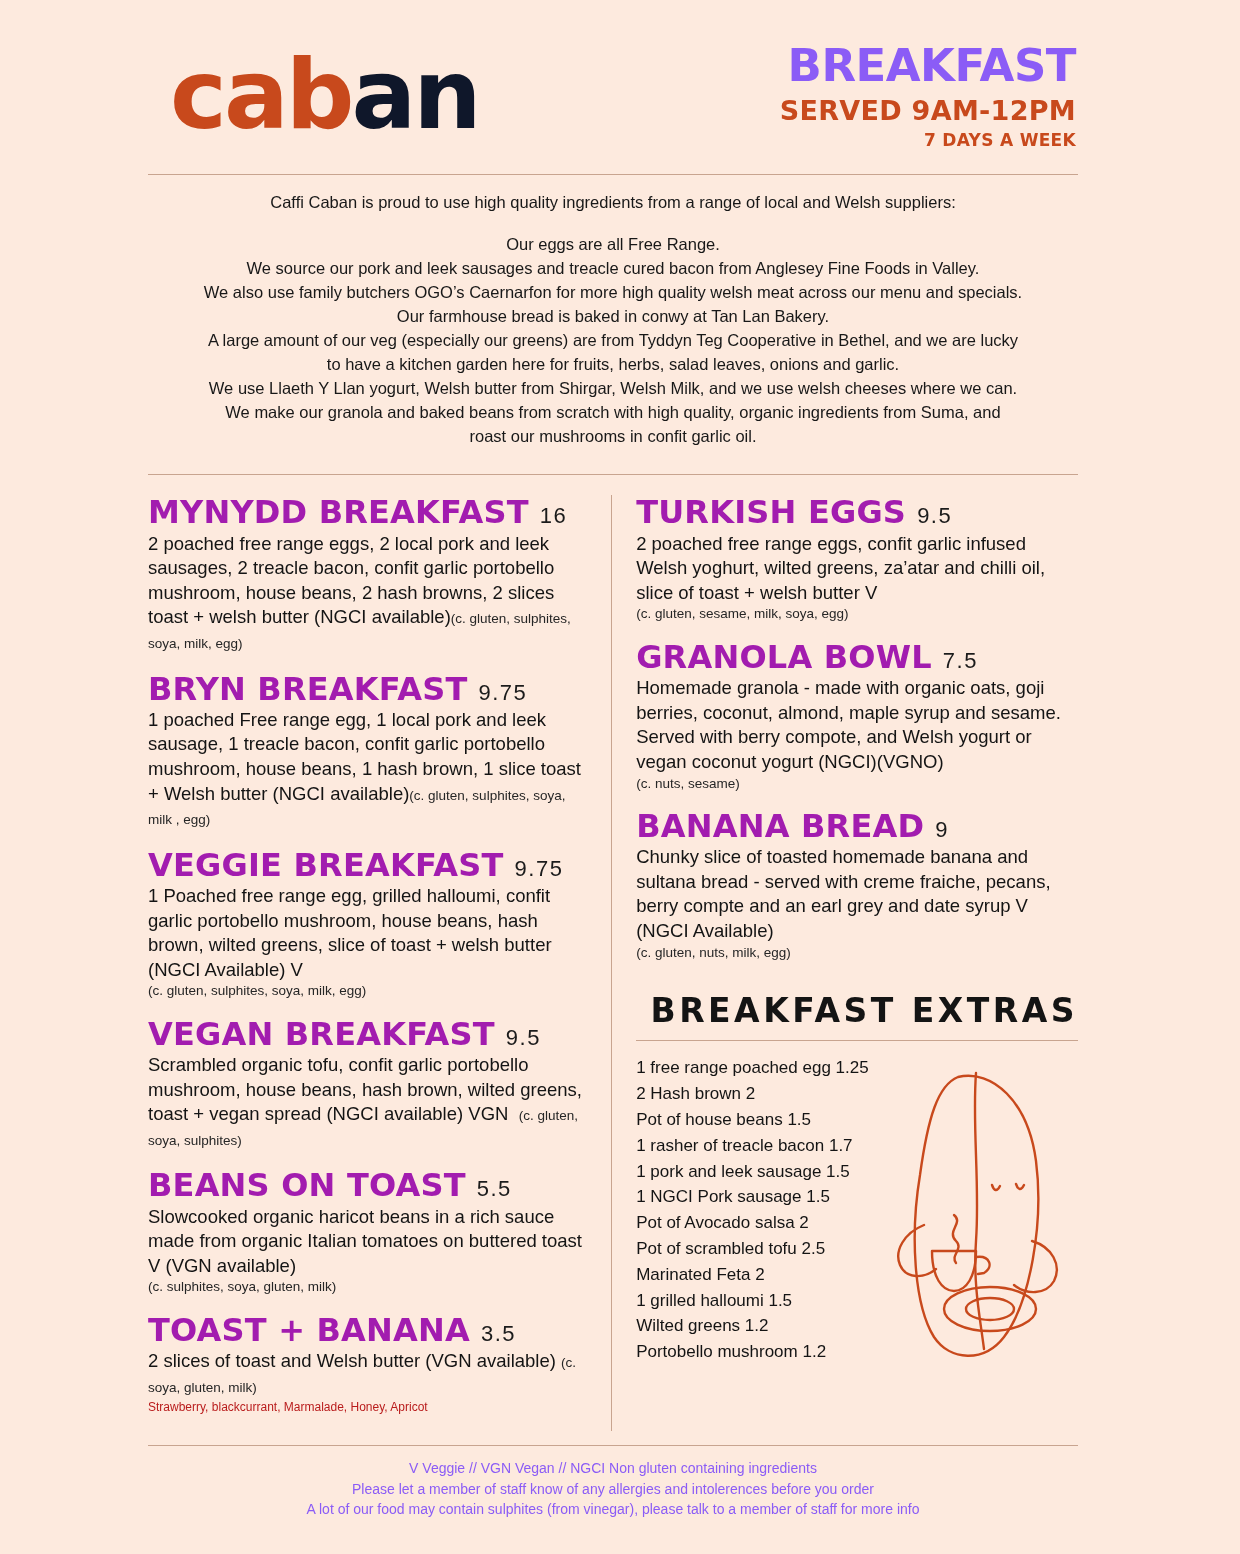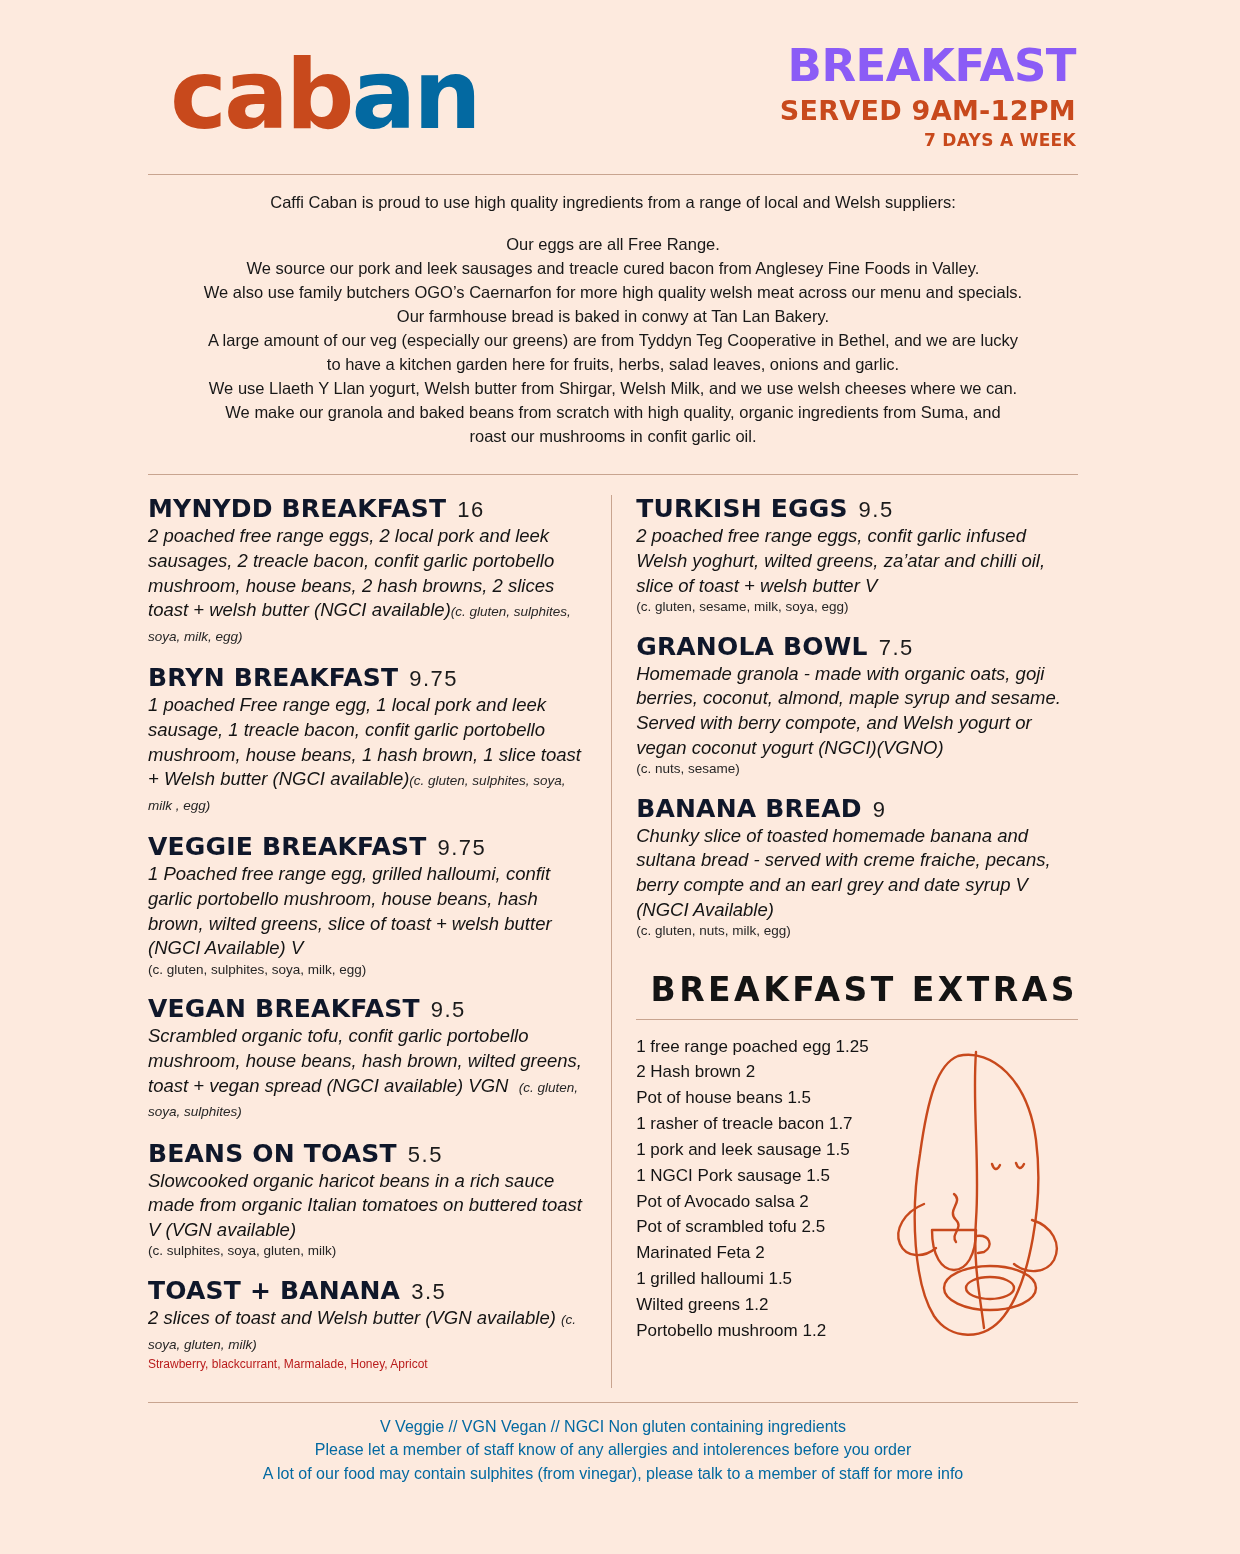--- a/index.html
+++ b/index.html
@@ -39,21 +39,21 @@
   .logo {
     font-family: "DejaVu Sans", sans-serif;
     font-weight: bold;
     font-size: 96px;
     line-height: 0.95;
     letter-spacing: -3px;
     color: #c8491c;
     margin-left: 22px;
     margin-top: 14px;
   }
-  .logo .l2 { color: #0369a1; }
+  .logo .l2 { color: #0f172a; }
   .header-right {
     text-align: right;
     padding-right: 2px;
     padding-top: 6px;
   }
   .bf-title {
     font-family: "DejaVu Sans", sans-serif;
     font-weight: bold;
     font-size: 45px;
     letter-spacing: -0.5px;
@@ -123,35 +123,34 @@
   .item { margin-bottom: 17px; }
   .item-head {
     display: flex;
     align-items: baseline;
     gap: 11px;
     margin-bottom: 1px;
   }
   .item-name {
     font-family: "DejaVu Sans", sans-serif;
     font-weight: bold;
-    font-size: 25px;
-    color: #0f172a;
+    font-size: 32px;
+    color: #a21caf;
     letter-spacing: 0.2px;
     line-height: 1.1;
   }
   .item-price {
     font-size: 22px;
     color: #1b1b1b;
     letter-spacing: 1.5px;
   }
   .item-desc {
     font-size: 18.5px;
     line-height: 1.33;
     color: #141414;
-    font-style: italic;
   }
   .allergen {
     font-size: 13.5px;
     color: #262626;
     line-height: 1.3;
   }
   .allergen-inline {
     font-size: 13.5px;
     color: #262626;
   }
@@ -199,23 +198,23 @@
     margin-top: 10px;
   }
 
   
   .footer-rule {
     border-top: 1.3px solid #c8a48f;
     margin-top: 14px;
   }
   .footer {
     text-align: center;
-    font-size: 16px;
+    font-size: 14px;
     line-height: 1.45;
-    color: #0369a1;
+    color: #8b5cf6;
     padding-top: 12px;
   }
 </style>
 </head>
 <body>
 
 <div class="page">
   <div class="inner">
 
     <div class="header">

